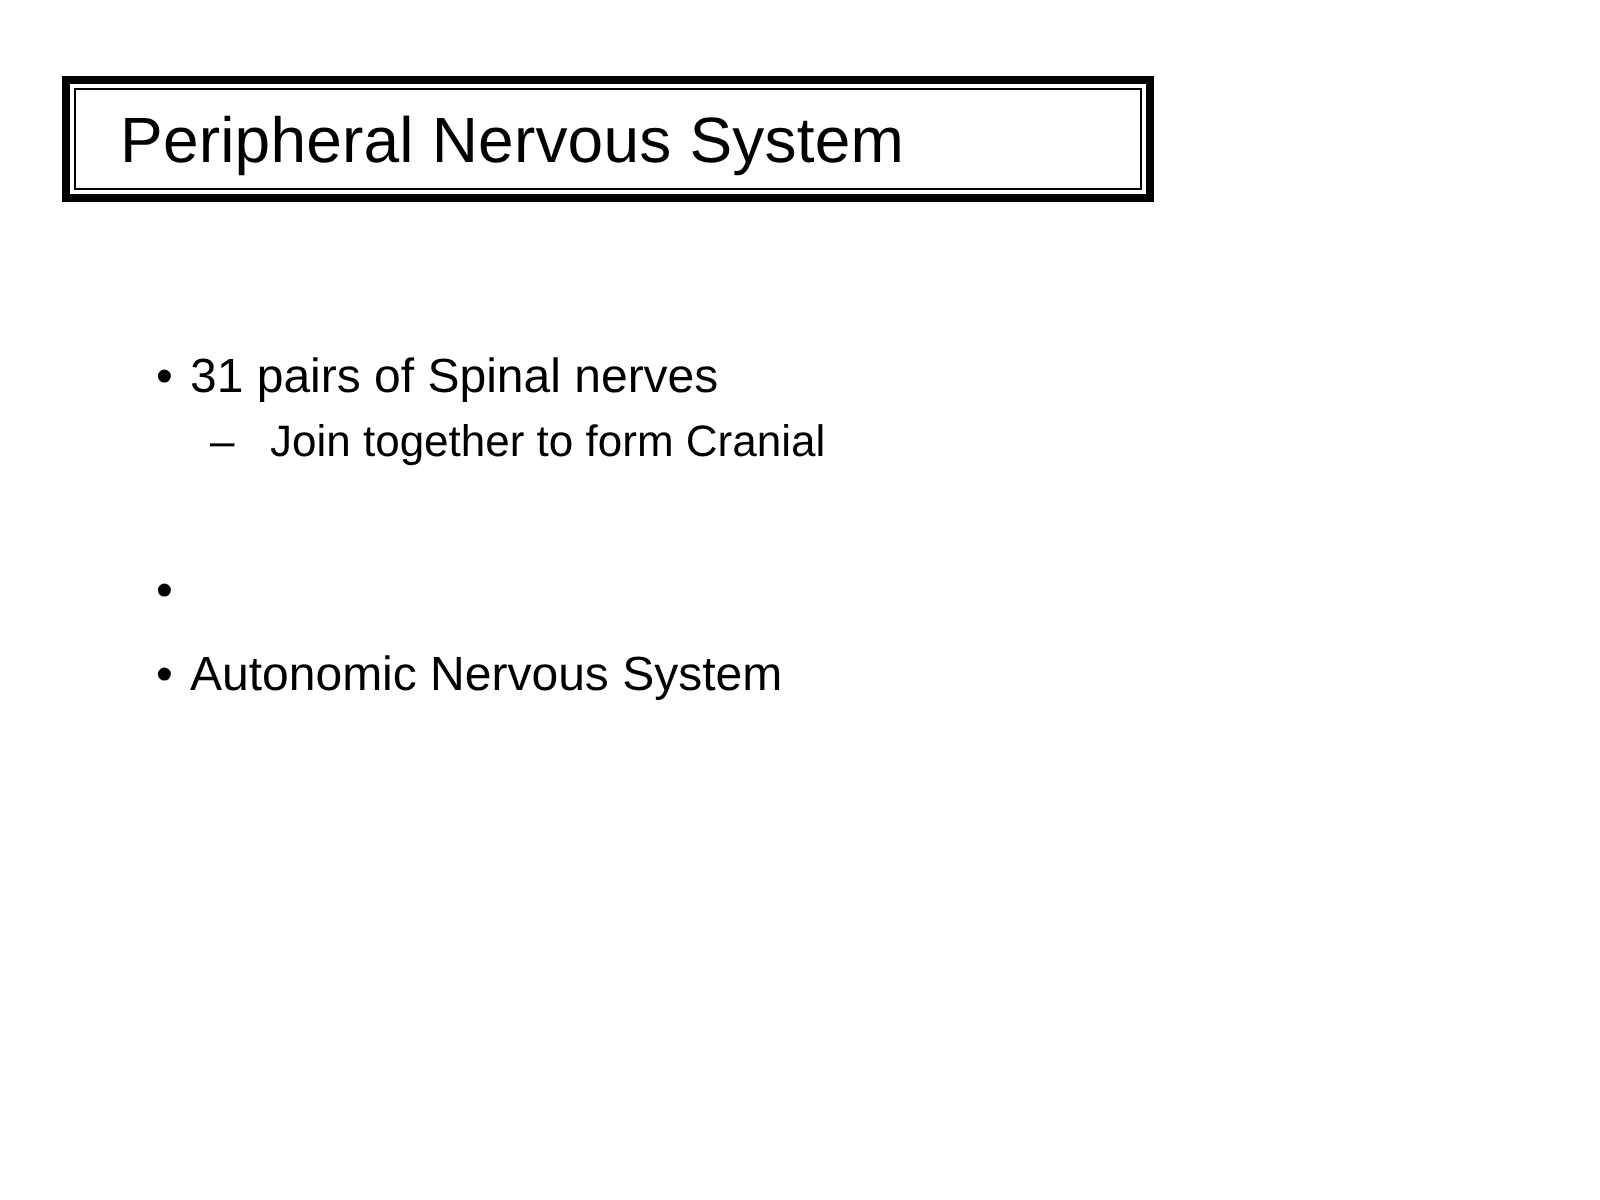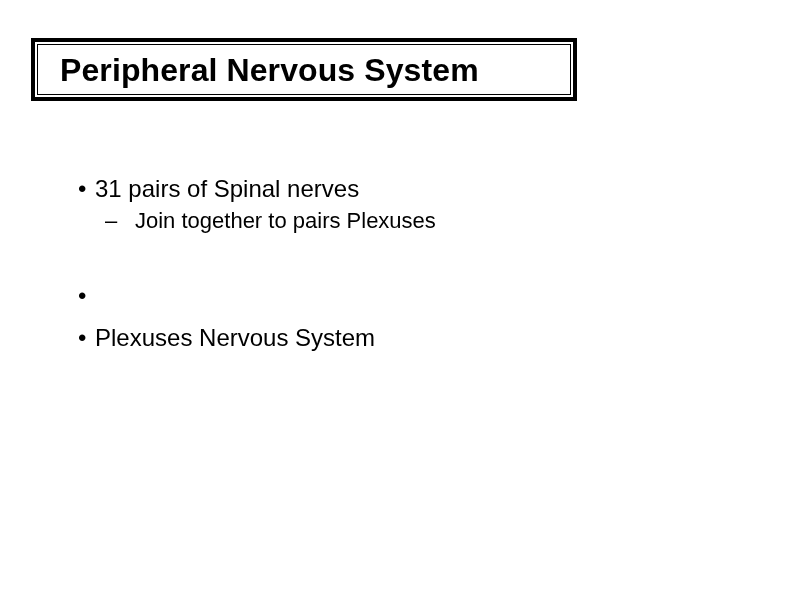--- a/index.html
+++ b/index.html
@@ -44,21 +44,21 @@
     background: #ffffff;
     display: flex;
     align-items: center;
   }
   #title-text {
     font-size: 32px;
     line-height: 1;
     letter-spacing: 0.1px;
     white-space: nowrap;
     padding-left: 22px;
-    font-weight: 700;
+    font-weight: 400;
     color: #000000;
   }
 
   
   #body {
     position: absolute;
     left: 0;
     top: 172px;
     width: 800px;
   }
@@ -127,30 +127,30 @@
 
   <div id="body">
 
     <div class="bullet-row lvl1">
       <span class="marker">•</span>
       <span class="label">31 pairs of Spinal nerves</span>
     </div>
 
     <div class="bullet-row lvl2">
       <span class="marker">–</span>
-      <span class="label">Join together to pairs Plexuses</span>
+      <span class="label">Join together to form Cranial</span>
     </div>
 
     <div class="spacer-lvl1"></div>
 
     <div class="bullet-row lvl1">
       <span class="marker">•</span>
     </div>
 
     <div class="spacer-lvl1"></div>
 
     <div class="bullet-row lvl1">
       <span class="marker">•</span>
-      <span class="label">Plexuses Nervous System</span>
+      <span class="label">Autonomic Nervous System</span>
     </div>
 
   </div>
 </div>
 
 </body></html>

